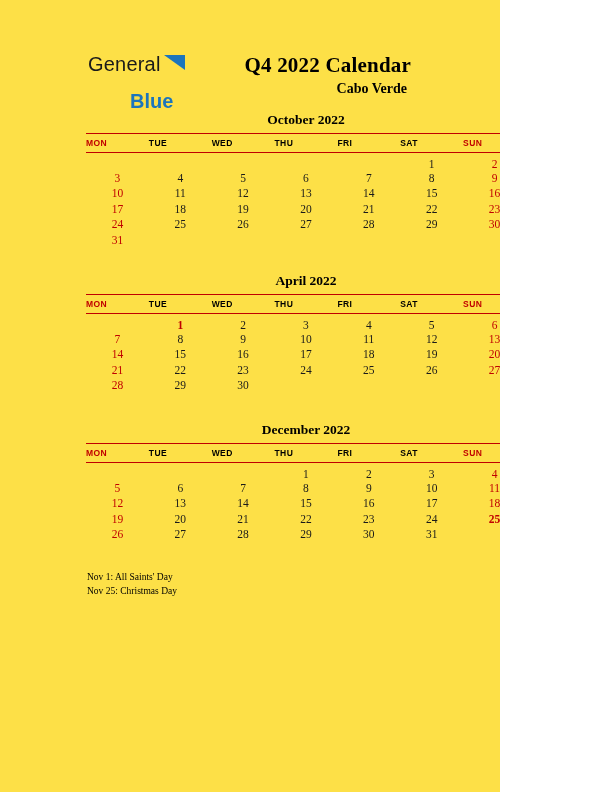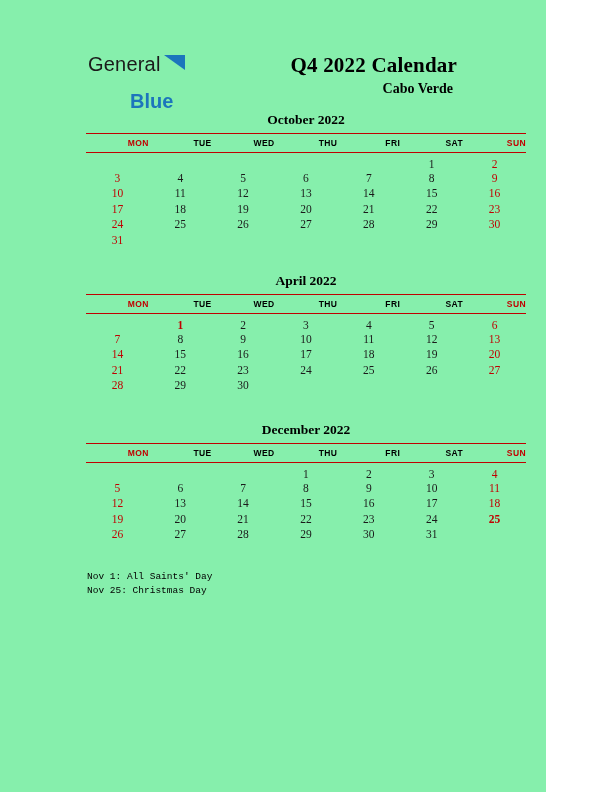--- a/index.html
+++ b/index.html
@@ -4,23 +4,23 @@
 <style>
   :root {
     --red: #C00000;
     --blue: #1C75BC;
     --ink: #111111;
   }
   * { box-sizing: border-box; }
   html, body { margin: 0; padding: 0; background: #ffffff; }
   .page {
     position: relative;
-    width: 546px;
+    width: 500px;
     height: 792px;
-    background: #86efac;
+    background: #fde047;
     font-family: "Liberation Serif", serif;
     color: var(--ink);
     overflow: hidden;
   }
 
   
   .logo {
     position: absolute;
     left: 88px;
     top: 54px;
@@ -85,40 +85,40 @@
   }
   table.cal th {
     font-family: "Liberation Sans", sans-serif;
     font-size: 8.5px;
     font-weight: bold;
     letter-spacing: 0.4px;
     color: #000;
     padding: 4px 0 4px 0;
     border-top: 1.5px solid var(--red);
     border-bottom: 1.5px solid var(--red);
-    text-align: right;
+    text-align: left;
   }
   table.cal td {
     height: 15.5px;
     text-align: center;
     vertical-align: middle;
     font-size: 11.5px;
     color: #1a1a1a;
     padding: 0;
   }
   table.cal tbody tr:first-child td { padding-top: 5px; }
   .red { color: var(--red) !important; }
   .holiday { color: var(--red) !important; font-weight: bold; }
 
   
   .footnotes {
     position: absolute;
     left: 87px;
     top: 570px;
-    font-family: Liberation Mono, monospace;
+    font-family: Liberation Serif, serif;
     font-size: 9.5px;
     color: #000;
     line-height: 14px;
   }
 </style>
 </head>
 <body>
 
 <div class="page">
 

